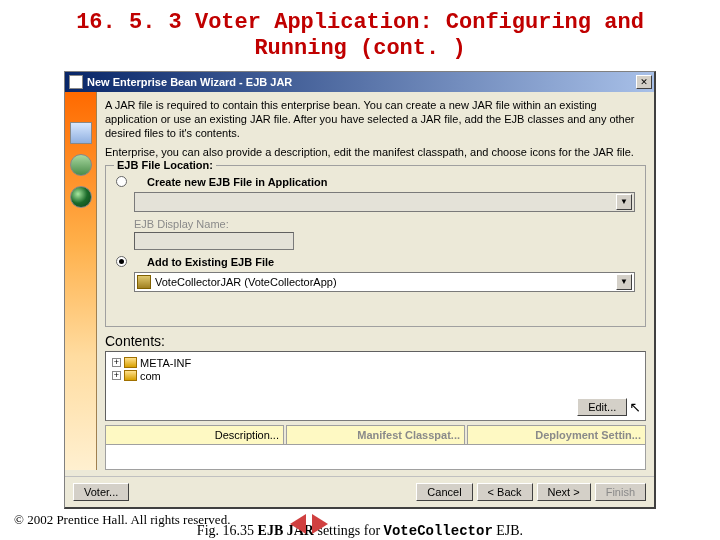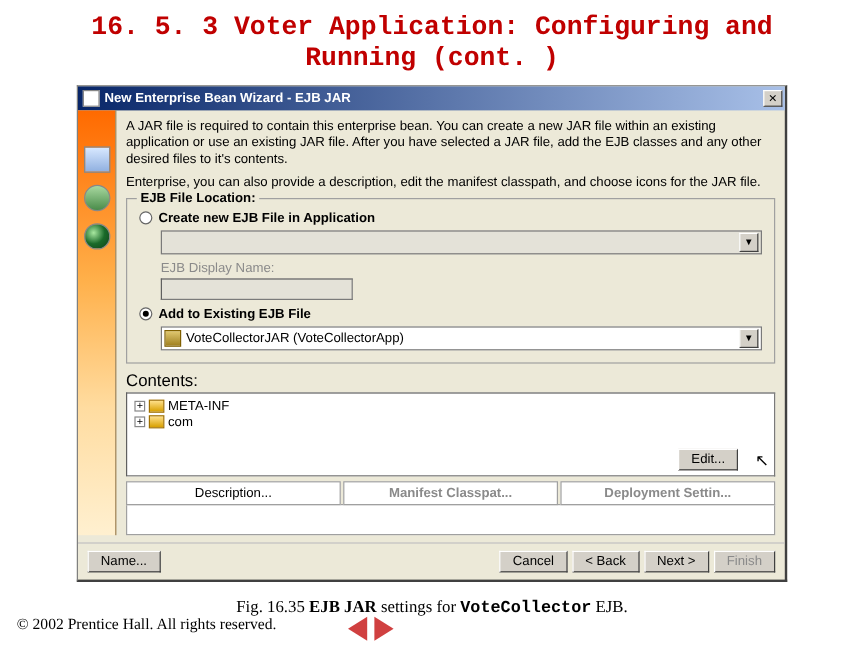--- a/index.html
+++ b/index.html
@@ -54,28 +54,28 @@
     border-right:1px solid #a08050;
     display:flex; flex-direction:column; align-items:center; gap:10px; padding-top:30px;
   }
   .side-icon { width:22px;height:22px;border:1px solid #888; }
   .side-icon.flask{ background:linear-gradient(#d8e8ff,#90b0e0); }
   .side-icon.cup{ background:linear-gradient(#a8d8a0,#4a8c4a); border-radius:50%; }
   .side-icon.globe{ background:radial-gradient(circle at 35% 35%,#a8e8a0,#1a6a2a,#104018); border-radius:50%; }
   .main-pane { flex:1; padding:6px 8px 0 8px; }
   .intro-text { font-size:11px; line-height:1.3; color:#000; }
   .groupbox {
-    border:1px solid #a0a0a0; margin-top:6px; position:relative; padding:8px 10px 4px 10px;
+    border:1px solid #a0a0a0; margin-top:6px; position:relative; padding:8px 10px 28px 10px;
     background:#ece9d8;
   }
   .group-legend {
     position:absolute; top:-7px; left:8px; background:#ece9d8; padding:0 3px;
     font-size:11px; font-weight:bold;
   }
-  .radio-row { display:flex; align-items:center; gap:5px; font-weight:bold; font-size:11px; margin:2px 0; }
+  .radio-row { display:flex; align-items:center; gap:20px; font-weight:bold; font-size:11px; margin:2px 0; }
   .radio-dot { width:11px;height:11px;border:1px solid #666;border-radius:50%;background:#fff; display:flex;align-items:center;justify-content:center; }
   .radio-dot.sel::after{ content:""; width:5px;height:5px;border-radius:50%;background:#000; }
   .sub-block { margin:4px 0 6px 18px; }
   .disabled-label { color:#8a8a8a; font-size:11px; }
   .text-field {
     height:18px; background:#fff; border:1px solid #7a7a7a;
     border-top-color:#606060; border-left-color:#606060;
   }
   .text-field.disabled { background:#e4e2d8; }
   .combo {
@@ -86,30 +86,30 @@
   .combo-text { flex:1; font-size:11px; }
   .combo-arrow { width:16px;height:16px;background:#d4d0c8;border:1px solid #fff;border-right-color:#404040;border-bottom-color:#404040;display:flex;align-items:center;justify-content:center;font-size:8px; }
   .contents-label { font-size:14px; margin:6px 0 2px 0; }
   .tree-box {
     background:#fff; border:1px solid #7a7a7a; border-top-color:#606060; border-left-color:#606060;
     height:70px; padding:4px 6px; position:relative; font-size:11px;
   }
   .tree-row { display:flex;align-items:center;gap:3px; margin:1px 0; }
   .expander{ width:9px;height:9px;border:1px solid #888;display:flex;align-items:center;justify-content:center;font-size:9px;line-height:7px;background:#fff; }
   .folder-ic{ width:13px;height:11px;background:linear-gradient(#ffe08a,#d8a000);border:1px solid #a07000; }
-  .edit-btn-wrap { position:absolute; right:4px; bottom:4px; display:flex;align-items:center;gap:14px; }
+  .edit-btn-wrap { position:absolute; right:4px; bottom:4px; display:flex;align-items:center;gap:2px; }
   .win-btn {
     background:#d4d0c8; border:1px solid #fff; border-right-color:#404040; border-bottom-color:#404040;
     padding:2px 10px; font-size:11px; font-family:inherit;
   }
   .cursor{ font-size:14px;line-height:10px; color:#000; }
   .tabstrip { display:flex; gap:2px; margin-top:4px; }
   .tab {
-    flex:1; border:1px solid #a0a0a0; padding:3px 4px; font-size:11px; text-align:center;
-    background:#ffffff;
+    flex:1; border:1px solid #a0a0a0; padding:3px 4px; font-size:11px; text-align:right;
+    background:#fef9c3;
   }
   .tab.inactive { color:#8a8a8a;font-weight:bold; }
   .desc-box { border:1px solid #a0a0a0; background:#fff; height:26px; margin-top:-1px; }
   .bottom-row {
     display:flex; justify-content:space-between; padding:6px 8px; border-top:1px solid #c0c0c0; margin-top:6px;
   }
   .bottom-right { display:flex; gap:4px; }
   .win-btn.disabled{ color:#8a8a8a;text-align:center; }
   .caption {
     font-family:"Times New Roman",serif; font-size:14px; text-align:center; margin:14px 0 0 0;
@@ -195,21 +195,21 @@
 
       <div class="tabstrip">
         <div class="tab">Description...</div>
         <div class="tab inactive">Manifest Classpat...</div>
         <div class="tab inactive">Deployment Settin...</div>
       </div>
       <div class="desc-box"></div>
     </div>
   </div>
   <div class="bottom-row">
-    <button class="win-btn">Name...</button>
+    <button class="win-btn">Voter...</button>
     <div class="bottom-right">
       <button class="win-btn">Cancel</button>
       <button class="win-btn">&lt; Back</button>
       <button class="win-btn">Next &gt;</button>
       <button class="win-btn disabled">Finish</button>
     </div>
   </div>
 </div>
 
 <div class="caption">

